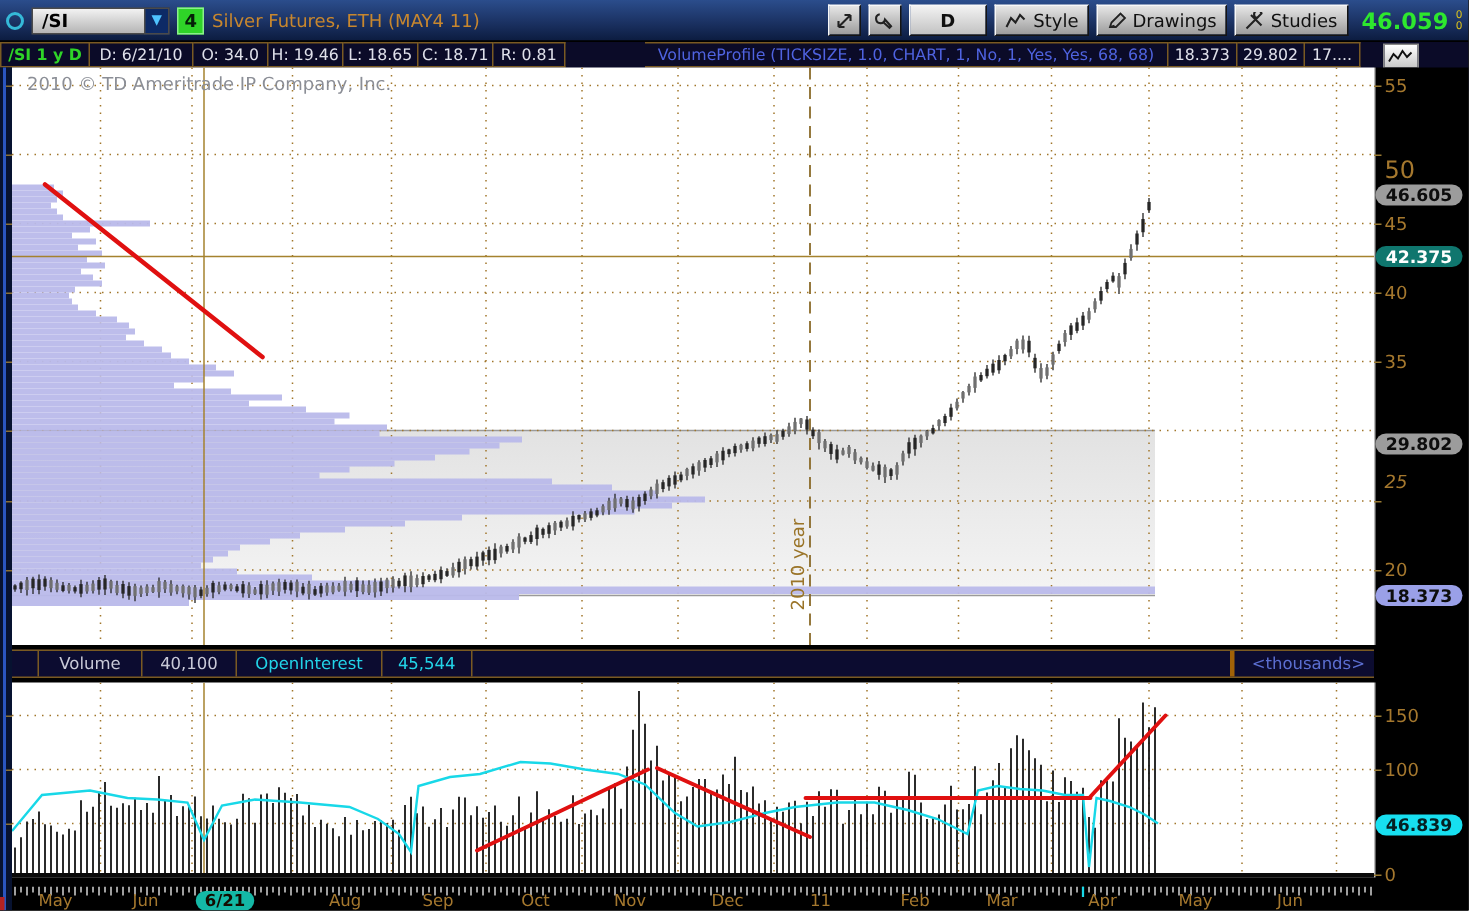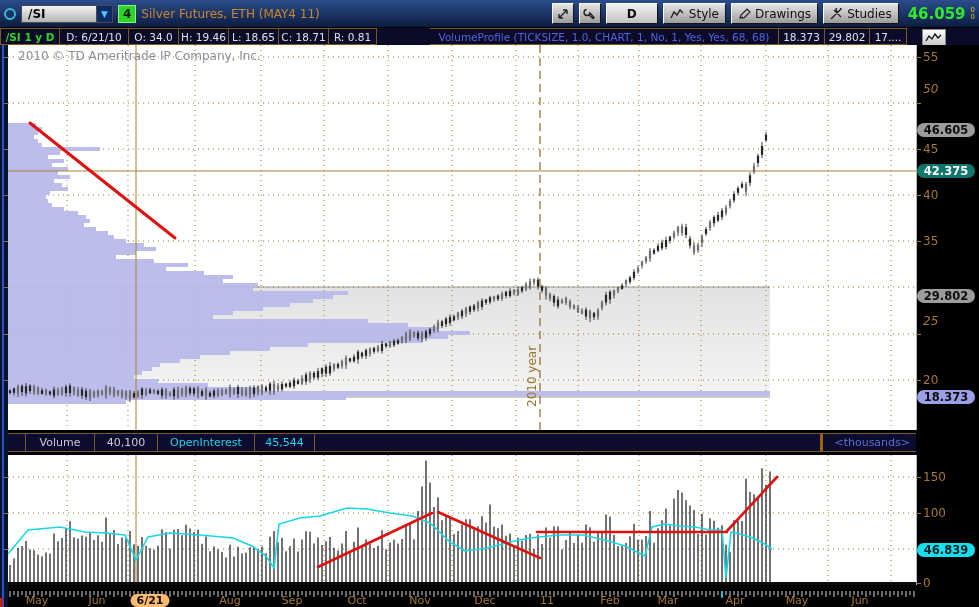--- a/index.html
+++ b/index.html
@@ -60,21 +60,21 @@
   .spine{position:absolute;left:0;width:1px;background:#b9b9b9;}
   .bubble{position:absolute;left:1px;width:58px;text-align:center;border-radius:8px;
     font-size:11.5px;transform:translateY(-50%);padding:0;font-weight:bold;}
   .bub-gray{background:#9c9c9c;color:#0d0d0d;}
   .bub-orange{background:#0f766e;color:#fff;}
   .bub-purple{background:#9aa0e8;color:#0d0d0d;}
   .bub-cyan{background:#17dff0;color:#052022;}
   #tstrip{left:8px;top:585px;width:908px;height:9px;background:#000;}
   #months{left:0;top:594px;width:979px;height:13px;}
   .mlabel{position:absolute;color:#a5782e;font-size:11px;transform:translateX(-50%);top:0;}
-  .mlabel.pill{background:#fdba74;color:#140c00;border-radius:7px;padding:0 6px;font-weight:bold;}
+  .mlabel.pill{background:#14b8a6;color:#140c00;border-radius:7px;padding:0 6px;font-weight:bold;}
   #lgut{left:0;top:45px;width:8px;height:562px;background:#071230;}
   #lgut-line{position:absolute;left:2px;top:0;width:2px;height:100%;background:#2a55c0;}
   .ltick{position:absolute;left:4px;width:4px;height:1px;background:#8a6f33;}
   #corner-red{left:0;top:598px;width:3px;height:9px;background:#b32222;}
 </style>
 </head>
 <body>
 
 <div id="app">
 
@@ -880,21 +880,21 @@
         <line x1="719" y1="76" x2="769" y2="22" stroke="#e01010" stroke-width="2.6" stroke-linecap="round"></line>
       </svg>
   </div>
 
   <div id="raxis" class="abs">
     <div class="spine" style="top:0;height:385px"></div>
     <div class="spine" style="top:410px;height:130px"></div>
   <div style="position:absolute;left:0;top:12px;width:5px;height:1px;background:#9a7b33;"></div>
       <div style="position:absolute;left:7px;top:12px;color:#a5782e;font-size:12px;transform:translateY(-50%);">55</div>
       <div style="position:absolute;left:0;top:58px;width:5px;height:1px;background:#9a7b33;"></div>
-      <div style="position:absolute;left:7px;top:44px;color:#a5782e;font-size:12px;transform:translateY(-50%);font-style:italic;">50</div>
+      <div style="position:absolute;left:7px;top:68px;color:#a5782e;font-size:16px;transform:translateY(-50%);">50</div>
       <div style="position:absolute;left:0;top:104px;width:5px;height:1px;background:#9a7b33;"></div>
       <div style="position:absolute;left:7px;top:104px;color:#a5782e;font-size:12px;transform:translateY(-50%);">45</div>
       <div style="position:absolute;left:0;top:150px;width:5px;height:1px;background:#9a7b33;"></div>
       <div style="position:absolute;left:7px;top:150px;color:#a5782e;font-size:12px;transform:translateY(-50%);">40</div>
       <div style="position:absolute;left:0;top:196px;width:5px;height:1px;background:#9a7b33;"></div>
       <div style="position:absolute;left:7px;top:196px;color:#a5782e;font-size:12px;transform:translateY(-50%);">35</div>
       <div style="position:absolute;left:0;top:289px;width:5px;height:1px;background:#9a7b33;"></div>
       <div style="position:absolute;left:7px;top:276px;color:#a5782e;font-size:12px;transform:translateY(-50%);font-style:italic;">25</div>
       <div style="position:absolute;left:0;top:335px;width:5px;height:1px;background:#9a7b33;"></div>
       <div style="position:absolute;left:7px;top:335px;color:#a5782e;font-size:12px;transform:translateY(-50%);">20</div>

